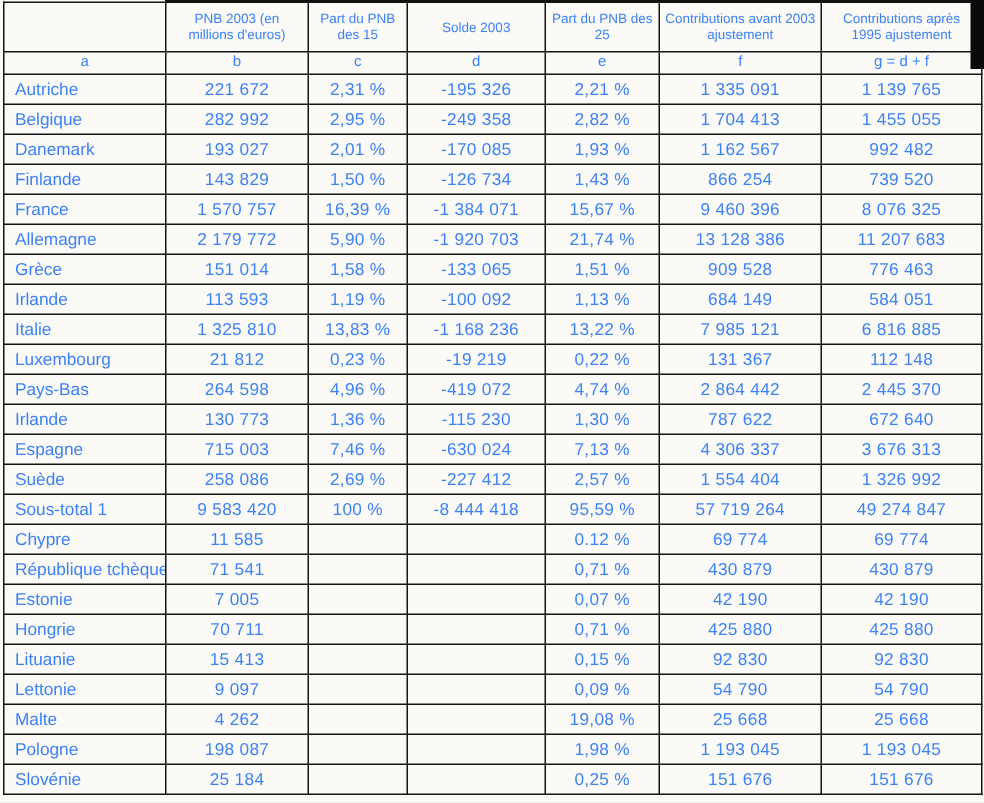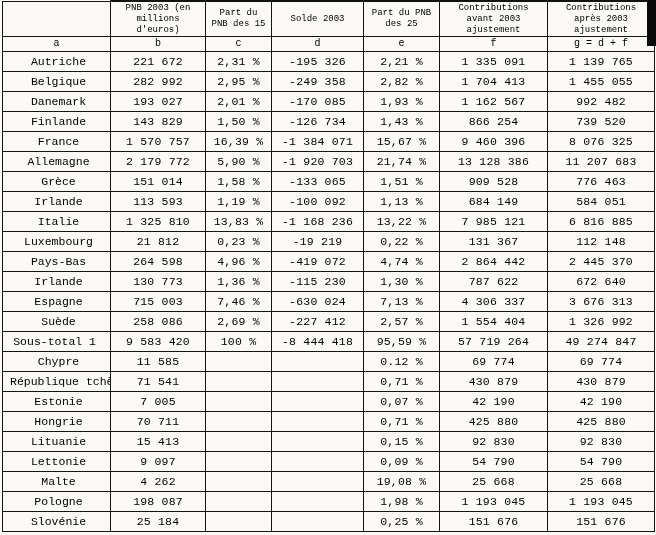--- a/index.html
+++ b/index.html
@@ -1,22 +1,22 @@
 <!DOCTYPE html>
 <html><head>
 <meta charset="utf-8">
 <style>
   html,body{margin:0;padding:0;background:#e9e7e2;}
   .page{
     position:relative;
     width:656px;height:535px;
     background:#fbfaf7;
     overflow:hidden;
-    font-family:Liberation Mono, monospace;
-    color:#000000;
+    font-family:Liberation Sans, sans-serif;
+    color:#3b82f6;
     box-sizing:border-box;
     padding:1px 2px 0 2px;
   }
   table{
     border-collapse:collapse;
     table-layout:fixed;
     width:652px;
   }
   col.c-name{width:108px;}
   col.c-b{width:95px;}
@@ -45,22 +45,22 @@
     text-align:center;
     height:12px;
     line-height:1;
   }
   td{
     font-size:11.5px;
     height:17px;
     white-space:nowrap;
     vertical-align:middle;
   }
-  td.name{text-align:center;padding-left:7px;}
-  td.name.subtotal{text-align:right;padding-right:14px;}
+  td.name{text-align:left;padding-left:7px;}
+  td.name.subtotal{padding-right:14px;}
   td.num{text-align:center;letter-spacing:0.2px;}
   
   .scan-bar-right{
     position:absolute;top:0;right:0;width:9px;height:46px;
     background:#0a0a0a;
   }
   .scan-line-top{
     position:absolute;top:0;left:110px;right:0;height:2px;
     background:#111;
   }
@@ -83,21 +83,21 @@
         <col class="c-g">
     </colgroup>
     <thead>
       <tr>
         <th class="title"></th>
         <th class="title">PNB 2003 (en millions d'euros)</th>
         <th class="title">Part du PNB des 15</th>
         <th class="title">Solde 2003</th>
         <th class="title">Part du PNB des 25</th>
         <th class="title">Contributions avant 2003 ajustement</th>
-        <th class="title">Contributions après 2003 ajustement</th>
+        <th class="title">Contributions après 1995 ajustement</th>
       </tr>
       <tr>
         <th class="letter">a</th>
         <th class="letter">b</th>
         <th class="letter">c</th>
         <th class="letter">d</th>
         <th class="letter">e</th>
         <th class="letter">f</th>
         <th class="letter">g = d + f</th>
       </tr>

